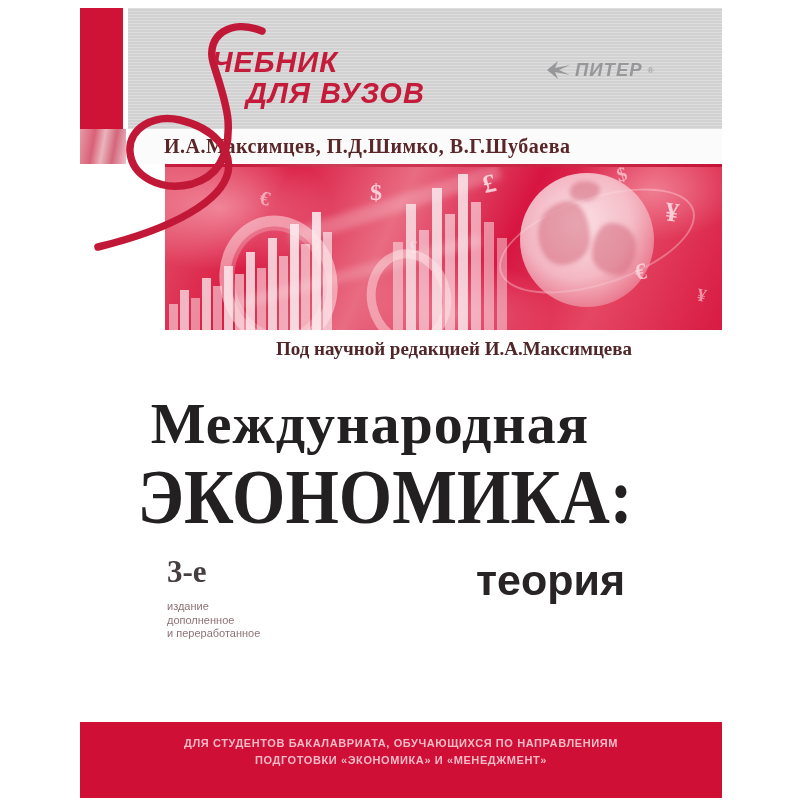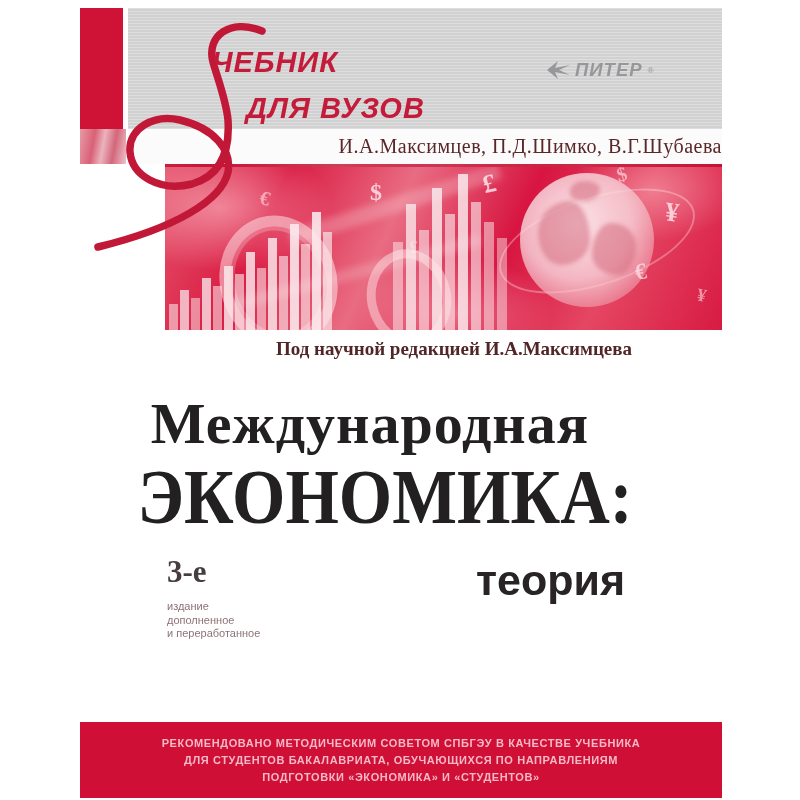--- a/index.html
+++ b/index.html
@@ -9,29 +9,29 @@
   }
   .abs{position:absolute;}
 
   
   .spine-bar{left:80px;top:8px;width:43px;height:121px;background:#ce1337;}
   .spine-fade{left:80px;top:129px;width:46px;height:35px;
     background:linear-gradient(100deg,#e79aa6,#d96177 30%,#eab4bd 50%,#d4667b 72%,#eec3ca);}
   .series-band{left:128px;top:8px;width:594px;height:121px;
     background:repeating-linear-gradient(0deg,rgba(255,255,255,.28) 0 1px,rgba(0,0,0,0) 1px 3px),#d1d1d2;}
   .authors-band{left:128px;top:129px;width:594px;height:35px;background:#fcfbfb;}
-  .authors-line{width:100%;padding-left:36px;box-sizing:border-box;text-align:right;
-    line-height:35px;font-family:"Liberation Serif",serif;font-weight:normal;
+  .authors-line{width:100%;padding-left:36px;box-sizing:border-box;text-align:left;
+    line-height:35px;font-family:"Liberation Serif",serif;font-weight:bold;
     font-size:20px;color:#5a2628;letter-spacing:.5px;}
 
   .swoosh-svg{left:80px;top:14px;width:200px;height:240px;z-index:5;}
   .series-line1{left:212px;top:46px;font-style:italic;font-weight:bold;font-size:29px;
     color:#c51b3a;letter-spacing:1px;z-index:6;}
   .series-line2{left:246px;top:77px;font-style:italic;font-weight:bold;font-size:29px;
-    color:#c51b3a;letter-spacing:1px;z-index:6;margin-top:15px;}
+    color:#c51b3a;letter-spacing:1px;z-index:6;}
 
   .publisher{left:545px;top:57px;height:26px;display:flex;align-items:center;gap:4px;
     color:#97979a;font-weight:bold;font-style:italic;font-size:18.5px;letter-spacing:1px;text-align:right;}
   .publisher sup{font-size:8px;color:#a0a0a3;margin-left:1px;}
 
   
   .cover-art{left:165px;top:164px;width:557px;height:166px;overflow:hidden;
     border-top:3px solid rgba(170,10,40,.45);box-sizing:border-box;
     background:
       radial-gradient(160px 90px at 10% 25%, rgba(255,200,209,.55), rgba(0,0,0,0) 70%),
@@ -182,18 +182,17 @@
   <div class="abs edition-block">
     <div class="edition-number">3-е</div>
     <div class="edition-lines">
       <div>издание</div>
       <div>дополненное</div>
       <div>и переработанное</div>
     </div>
   </div>
 
   <div class="abs footer-band">
-    <div>РЕКОМЕНДОВАНО МЕТОДИЧЕСКИМ СОВЕТОМ СПБГЭУ В КАЧЕСТВЕ УЧЕБНИКА</div>
     <div>ДЛЯ СТУДЕНТОВ БАКАЛАВРИАТА, ОБУЧАЮЩИХСЯ ПО НАПРАВЛЕНИЯМ</div>
-    <div>ПОДГОТОВКИ «ЭКОНОМИКА» И «СТУДЕНТОВ»</div>
+    <div>ПОДГОТОВКИ «ЭКОНОМИКА» И «МЕНЕДЖМЕНТ»</div>
   </div>
 
 </div>
 
 </body></html>

